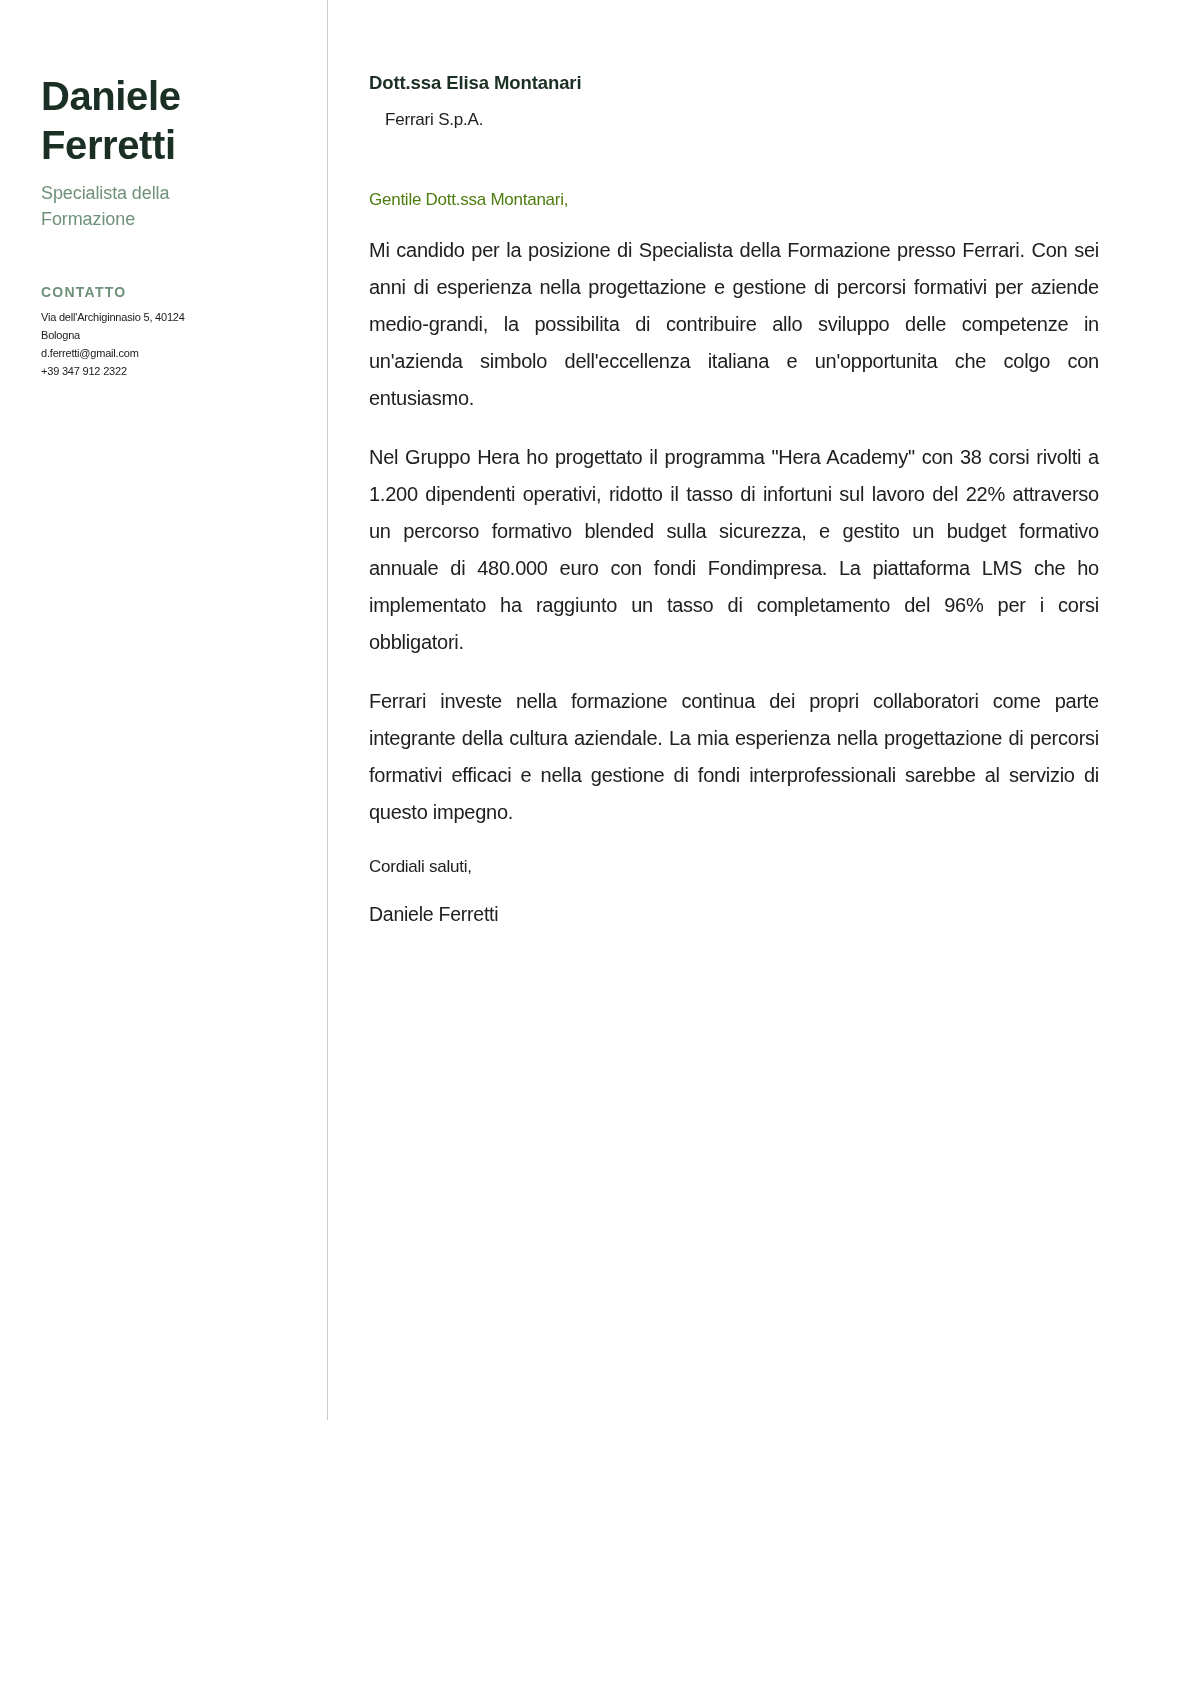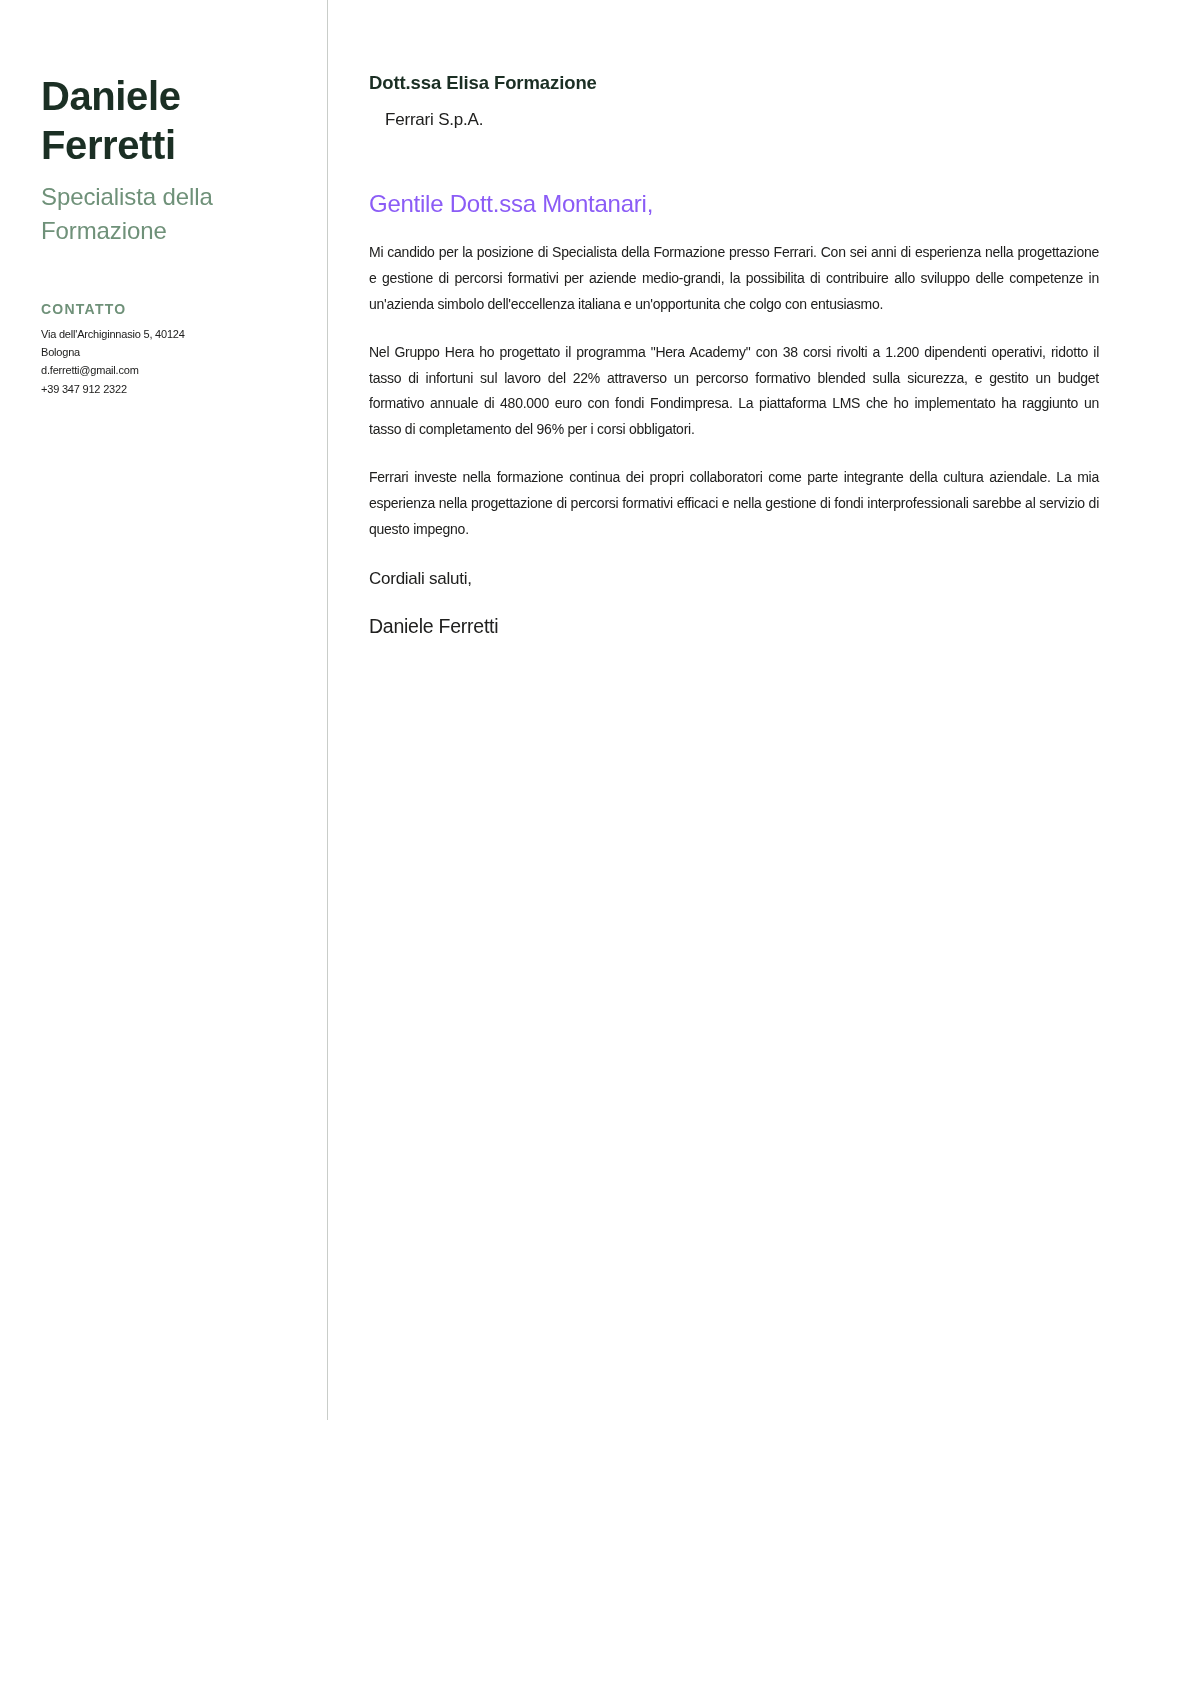--- a/index.html
+++ b/index.html
@@ -36,21 +36,21 @@
   .cand-name {
     font-size: 40px;
     line-height: 1.22;
     font-weight: 700;
     color: #1b2f24;
     letter-spacing: -0.4px;
     margin: 0 0 10px 0;
     max-width: 210px;
   }
   .cand-title {
-    font-size: 24px;
+    font-size: 18px;
     line-height: 1.45;
     color: #6f9179;
     font-weight: 400;
     margin: 0;
     max-width: 215px;
     letter-spacing: -0.1px;
   }
   .side-section {
     margin-top: 52px;
   }
@@ -99,27 +99,27 @@
     letter-spacing: -0.1px;
   }
   .recipient-org {
     font-size: 17px;
     color: #20201f;
     margin: 16px;
     font-weight: 400;
     letter-spacing: -0.2px;
   }
   .salutation {
-    font-size: 24px;
-    color: #8b5cf6;
+    font-size: 17px;
+    color: #4d7c0f;
     margin: 60px 0 0 0;
     letter-spacing: -0.25px;
   }
   .para {
-    font-size: 14px;
+    font-size: 20px;
     line-height: 1.85;
     color: #20201f;
     margin: 22px 0 0 0;
     text-align: justify;
     text-justify: inter-word;
     letter-spacing: -0.25px;
   }
   .closing {
     font-size: 17px;
     color: #20201f;
@@ -149,21 +149,21 @@
         <p class="side-line">Bologna</p>
         <p class="side-line">d.ferretti@gmail.com</p>
         <p class="side-line">+39 347 912 2322</p>
       </section>
 
     </aside>
 
     <div class="divider"></div>
 
     <main class="content">
-      <p class="recipient-name">Dott.ssa Elisa Formazione</p>
+      <p class="recipient-name">Dott.ssa Elisa Montanari</p>
       <p class="recipient-org">Ferrari S.p.A.</p>
 
       <p class="salutation">Gentile Dott.ssa Montanari,</p>
       <p class="para">Mi candido per la posizione di Specialista della Formazione presso Ferrari. Con sei anni di esperienza nella progettazione e gestione di percorsi formativi per aziende medio-grandi, la possibilita di contribuire allo sviluppo delle competenze in un'azienda simbolo dell'eccellenza italiana e un'opportunita che colgo con entusiasmo.</p>
       <p class="para">Nel Gruppo Hera ho progettato il programma "Hera Academy" con 38 corsi rivolti a 1.200 dipendenti operativi, ridotto il tasso di infortuni sul lavoro del 22% attraverso un percorso formativo blended sulla sicurezza, e gestito un budget formativo annuale di 480.000 euro con fondi Fondimpresa. La piattaforma LMS che ho implementato ha raggiunto un tasso di completamento del 96% per i corsi obbligatori.</p>
       <p class="para">Ferrari investe nella formazione continua dei propri collaboratori come parte integrante della cultura aziendale. La mia esperienza nella progettazione di percorsi formativi efficaci e nella gestione di fondi interprofessionali sarebbe al servizio di questo impegno.</p>
       <p class="closing">Cordiali saluti,</p>
       <p class="signature">Daniele Ferretti</p>
     </main>
 

